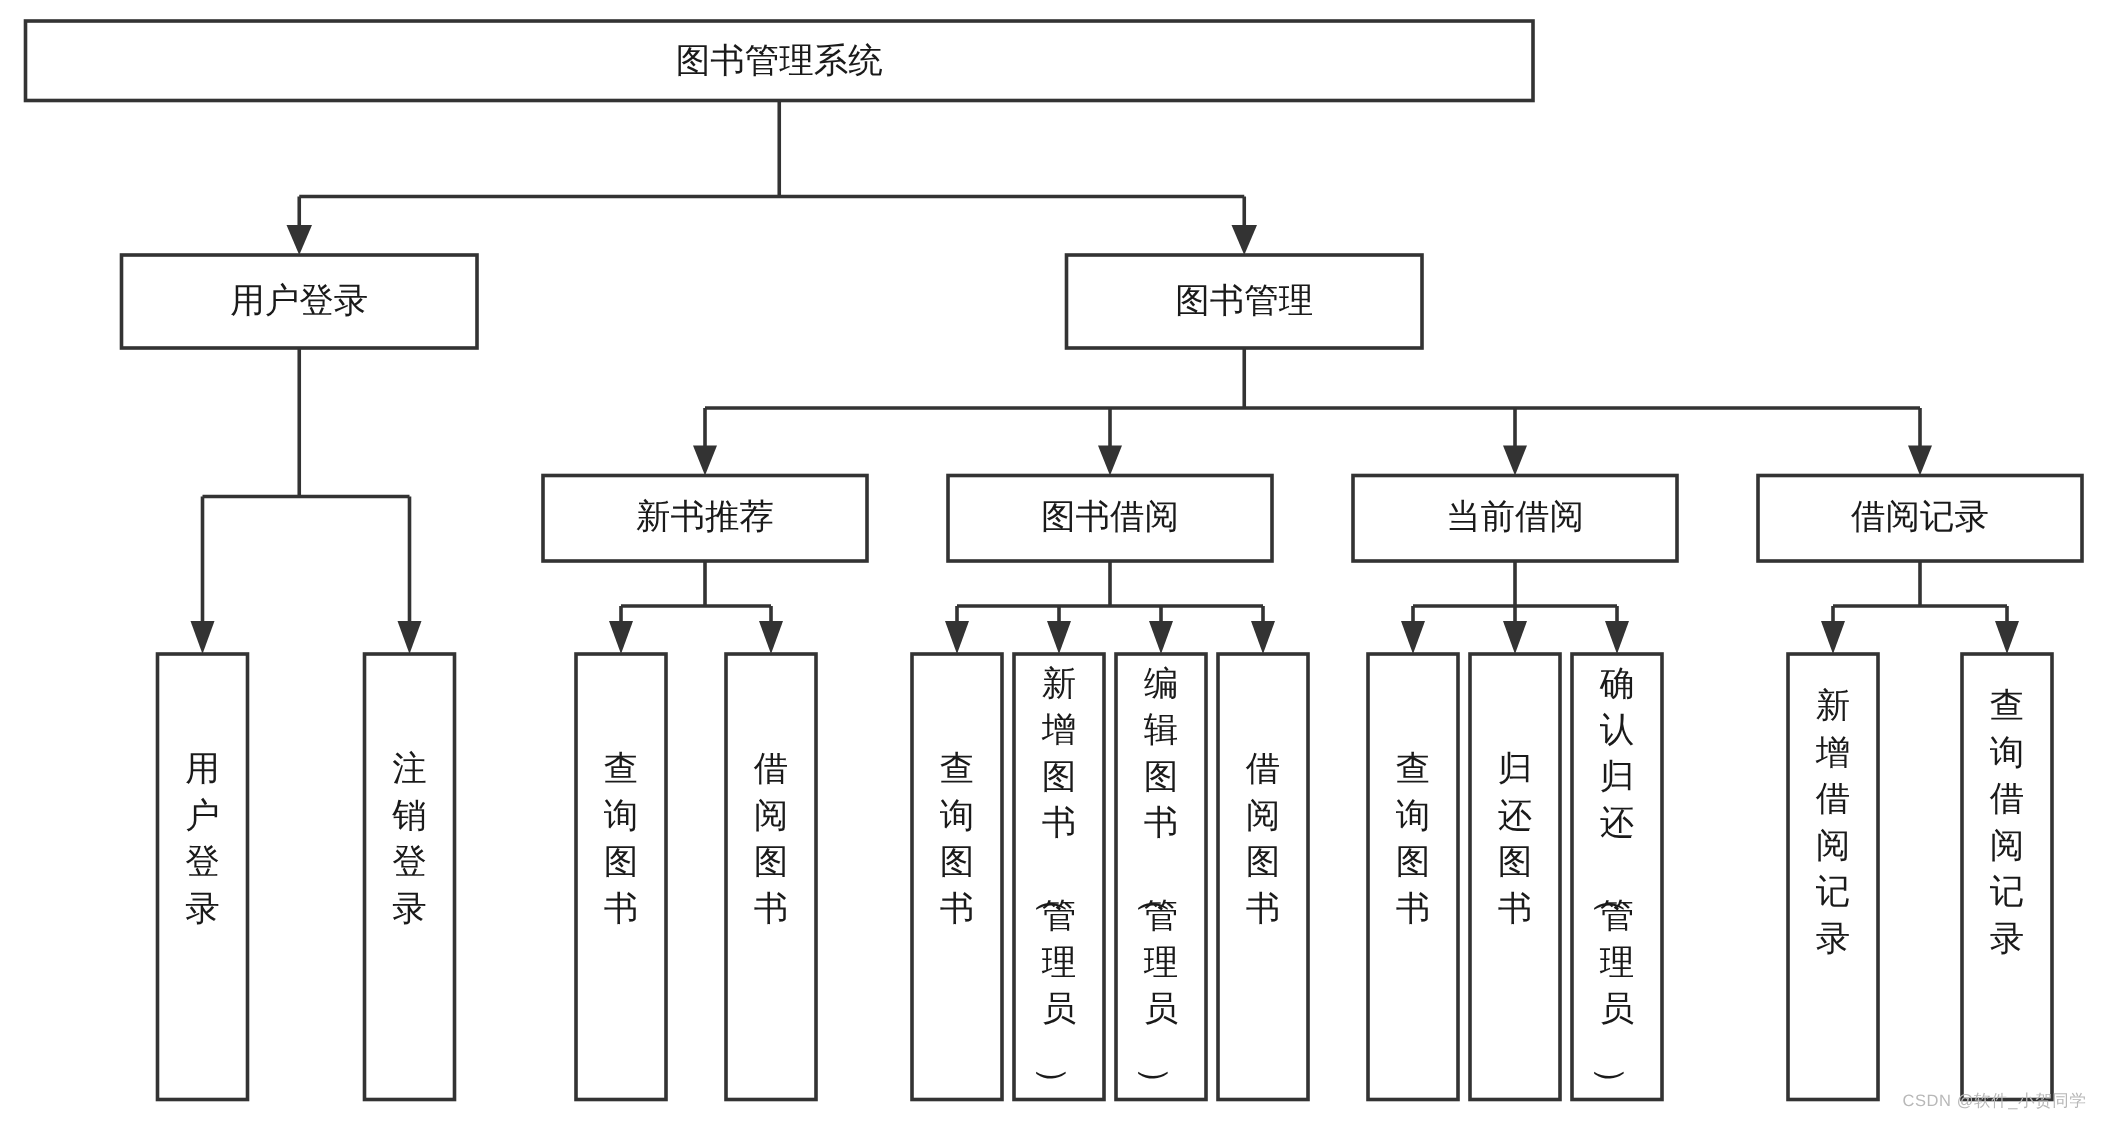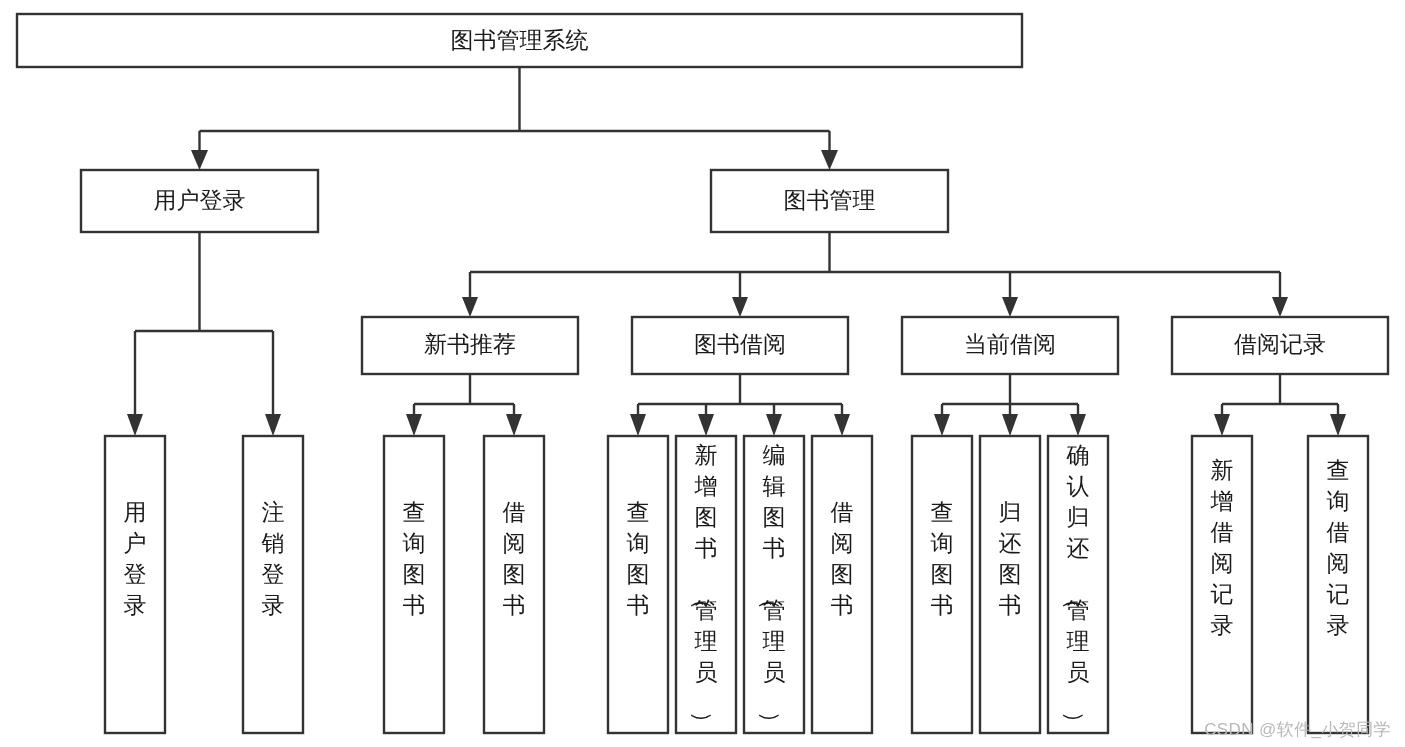--- a/index.html
+++ b/index.html
@@ -53,21 +53,21 @@
     font-family: "Liberation Sans", "DejaVu Sans", sans-serif;
     fill: #1a1a1a;
     font-size: 23px;
     text-anchor: middle;
   }
   .watermark {
     position: absolute;
     right: 14px;
     bottom: 6px;
     font-family: "Liberation Sans", "DejaVu Sans", sans-serif;
-    font-size: 17px;
+    font-size: 11px;
     color: #b8b8b8;
     letter-spacing: 0.4px;
     pointer-events: none;
     user-select: none;
   }
 </style>
 </head>
 <body>
 
 <div id="diagram-root">

